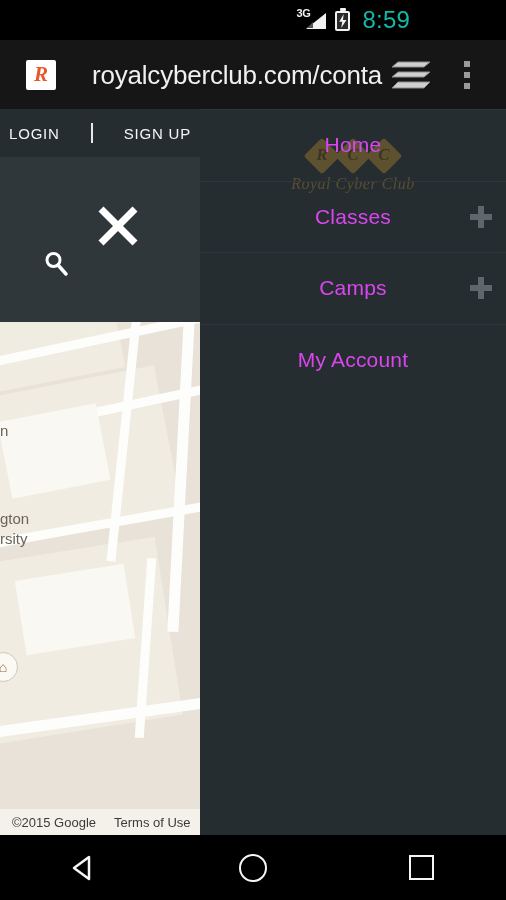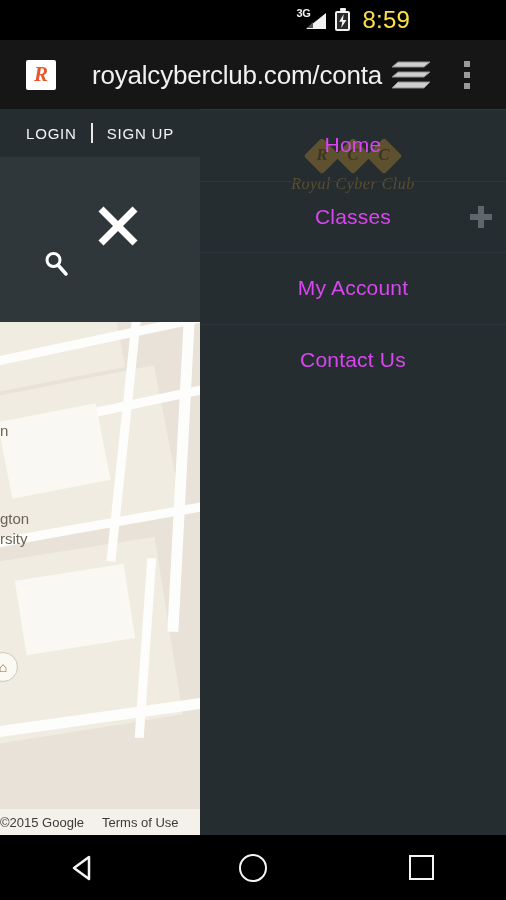--- a/index.html
+++ b/index.html
@@ -32,21 +32,21 @@
   }
   .sb-batt .nub {
     position:absolute; left:4.5px; top:-1px; width:6px; height:3px; background:#f2f2f2; border-radius:1px;
   }
   .sb-batt .bolt {
     position:absolute; left:3px; top:5px; width:9px; height:14px;
     background:#f2f2f2;
     clip-path:polygon(58% 0, 8% 55%, 42% 55%, 30% 100%, 88% 42%, 50% 42%);
   }
   #status-time {
-    color:#fde047; font-size:24px; font-weight:normal; letter-spacing:.2px; line-height:24px;
+    color:#14b8a6; font-size:24px; font-weight:normal; letter-spacing:.2px; line-height:24px;
   }
 
   
   #browser-bar {
     position:absolute; left:0; top:40px; width:506px; height:69px;
     background:#161616; display:flex; align-items:center;
   }
   #favicon {
     width:30px; height:30px; margin-left:26px; background:#fff;
     border-radius:2px; position:relative; flex:0 0 auto;
@@ -76,21 +76,21 @@
   #page {
     position:absolute; left:0; top:109px; width:506px; height:726px;
     background:#262d31; overflow:hidden;
   }
 
   
   #content-col { position:absolute; left:0; top:0; width:200px; height:726px; }
 
   #topbar-auth {
     position:absolute; left:0; top:0; width:200px; height:48px;
-    background:#262d31; display:flex; align-items:center; justify-content:center;
+    background:#262d31; display:flex; align-items:center; justify-content:center;gap:17px;
   }
   #topbar-auth a {
     color:#f4f4f4; font-size:15px; letter-spacing:.8px; text-decoration:none;
   }
   #auth-divider {
     width:2px; height:20px; background:#e8e8e8; margin:0 14px;
   }
 
   #search-panel {
     position:absolute; left:0; top:48px; width:200px; height:165px;
@@ -122,21 +122,21 @@
   }
   #poi-marker span { color:#9a6a3a; font-size:14px; line-height:14px; }
 
   #map-footer {
     position:absolute; left:0; bottom:0; width:200px; height:26px;
     background:rgba(246,244,238,.82); display:flex; align-items:center;
   }
   #map-footer span {
     color:#3b3b3b; font-size:13px; white-space:nowrap;
   }
-  #copyright { margin-left:0px; }
+  #copyright { margin-left:12px; }
   #terms-link { margin-left:18px; }
 
   
   #drawer {
     position:absolute; left:200px; top:0; width:306px; height:726px;
     background:#262d31; overflow:hidden;
   }
   #drawer-logo {
     position:absolute; left:0; top:0; width:306px; height:113px;
     display:flex; flex-direction:column; align-items:center; justify-content:center;
@@ -299,28 +299,32 @@
       </div>
 
       <div class="menu-item">
         <span class="label">Classes</span>
         <span class="plus">
           <span class="plus-h"></span>
             <span class="plus-v"></span>
         </span>
       </div>
 
+      <div class="menu-item">
+        <span class="label">Camps</span>
+        <span class="plus">
+          <span class="plus-h"></span>
+            <span class="plus-v"></span>
+        </span>
+      </div>
 
       <div class="menu-item">
         <span class="label">My Account</span>
       </div>
 
-      <div class="menu-item">
-        <span class="label">Contact Us</span>
-      </div>
 
     </div>
   </div>
 
   <div id="nav-bar">
     <div class="nav-btn">
       <svg viewBox="0 0 30 30" width="30" height="30">
         <polygon points="20,4 20,26 5,15" fill="none" stroke="#f5f5f5" stroke-width="2.5" stroke-linejoin="round"></polygon>
       </svg>
     </div>

